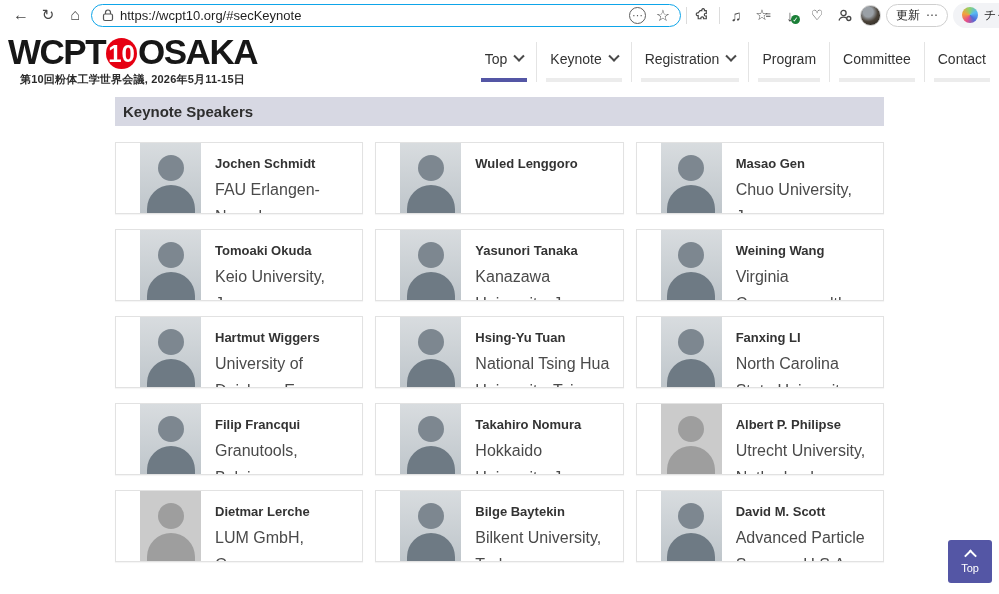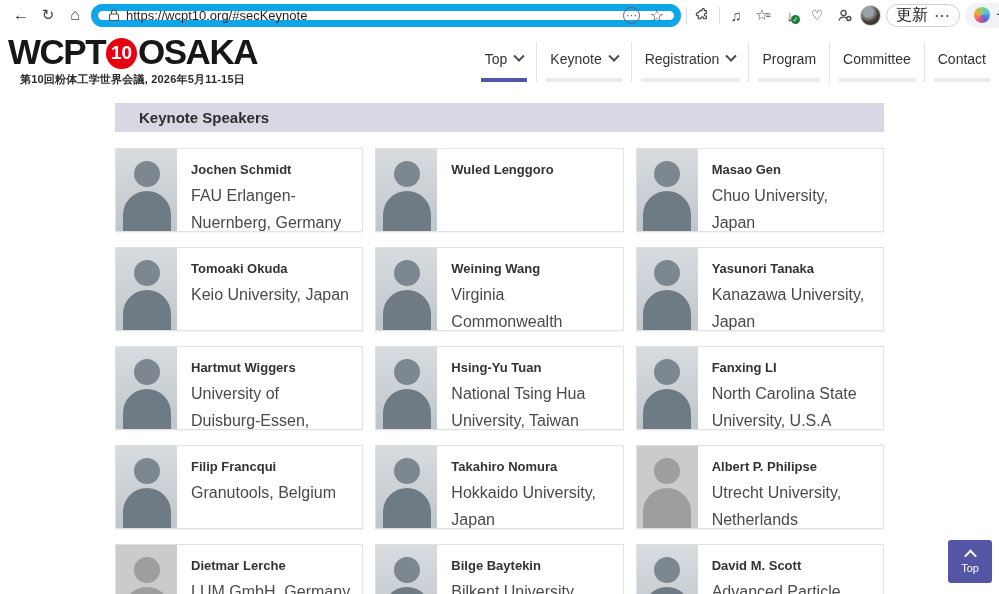--- a/index.html
+++ b/index.html
@@ -12,75 +12,75 @@
   .cicon { width:22px; height:22px; display:flex; align-items:center; justify-content:center;
            color:#474747; font-size:15px; border-radius:50%; flex:0 0 auto; cursor:pointer; }
   .i-back::before{content:"\2190"; font-size:16px;}
   .i-reload::before{content:"\21BB"; font-size:15px;}
   .i-home::before{content:"\2302"; font-size:16px;}
   .i-music::before{content:"\266B";}
   .i-heart::before{content:"\2661"; font-size:14px;}
   .i-star::before{content:"\2606"; font-size:16px;}
   .i-coll::before{content:"\2606"; font-size:15px;}
   .i-coll::after{content:"\2261"; font-size:9px; margin-left:-3px; color:#474747;}
-  .urlbar { width:590px; height:23px; border:7px solid #0ea5e9; border-radius:12px;
+  .urlbar { width:590px; height:23px; border:1px solid #0ea5e9; border-radius:12px;
             display:flex; align-items:center; gap:6px; padding:0 6px 0 10px; flex:0 0 auto; }
   .urlbar input { flex:1; border:none; outline:none; font-size:13px; color:#1f1f1f;
                   font-family:"Liberation Sans", sans-serif; background:transparent; }
   .more-circle { width:17px; height:17px; border:1px solid #5f5f5f; border-radius:50%;
                  display:flex; align-items:center; justify-content:center; color:#5f5f5f;
                  font-size:11px; cursor:pointer; flex:0 0 auto; }
   .more-circle::before{content:"\22EF";}
   .vdiv { width:1px; height:17px; background:#dcdcdc; flex:0 0 auto; }
   .dl-wrap { position:relative; }
   .dl-wrap::before{content:"\2193"; font-size:15px;}
   .dl-badge { position:absolute; right:1px; bottom:2px; width:9px; height:9px; border-radius:50%;
               background:#1a7f37; color:#fff; font-size:7px; line-height:9px; text-align:center; }
   .avatar { width:21px; height:21px; border-radius:50%; flex:0 0 auto; cursor:pointer;
             background:radial-gradient(circle at 38% 32%, #9aa0a6 0 28%, #4a4238 55%, #23201c 100%);
             border:1px solid #d0d0d0; }
   .pill { height:23px; border:1px solid #cfcfcf; border-radius:12px; display:flex; gap:6px;
-          align-items:center; padding:0 9px; font-size:16px; color:#222; cursor:pointer;
+          align-items:center; padding:0 9px; font-size:12px; color:#222; cursor:pointer;
           flex:0 0 auto; background:#fff; }
   .pill .dots::before{content:"\22EF"; color:#444;}
   .copilot { height:25px; border-radius:13px; background:#f2f3f6; border:none; }
   .copilot-logo { width:16px; height:16px; border-radius:50%; flex:0 0 auto;
       background:conic-gradient(from 210deg, #e84e8a, #f2a33c, #8ed36a, #58b9f4, #4f6bd8, #e84e8a); }
 
   
   .siteheader { position:relative; height:63px; background:#fff; }
   .logo { position:absolute; left:8px; top:4px; cursor:pointer; }
   .logo-line { display:flex; align-items:center; font-weight:800; font-size:35px;
                letter-spacing:-1.5px; color:#171717; line-height:1.05; }
   .logo-num { width:31px; height:31px; border-radius:50%; background:#e60012; color:#fff;
-              font-size:19px; letter-spacing:0; display:flex; align-items:center;
+              font-size:24px; letter-spacing:0; display:flex; align-items:center;
               justify-content:center; margin:2px 1px 0; flex:0 0 auto; }
   .logo-sub { font-size:11px; font-weight:bold; color:#2b2b2b; letter-spacing:0.2px; margin-top:1px;text-align:center; }
 
   .nav { position:absolute; right:0; top:12px; display:flex; }
   .nav-item { position:relative; padding:9px 13px 15px; font-size:14px; color:#333;
               display:flex; align-items:center; gap:8px; cursor:pointer;
               border-left:1px solid #e4e4e4; white-space:nowrap; }
   .nav-item:first-child { border-left:none; }
   .nav-item::after { content:""; position:absolute; left:9px; right:9px; bottom:0;
                      height:4px; background:#ececec; }
   .nav-item.active::after { background:#5456a5; }
   .chev { width:8px; height:8px; border-right:2px solid #4a4a4a; border-bottom:2px solid #4a4a4a;
           transform:rotate(45deg) translate(-2px,-2px); flex:0 0 auto; }
 
   
   .main { padding:4px 115px 0; }
-  .section-bar { margin-top:6px; height:29px; background:#d7d8e3; display:flex;
-                 align-items:center; padding-left:24px; }
+  .section-bar { height:29px; background:#d7d8e3; display:flex;
+                 align-items:center; padding-left:8px; }
   .section-title { font-size:15px; font-weight:bold; color:#2e2e2e; }
 
   .grid { margin-top:16px; display:grid; grid-template-columns:repeat(3,1fr);
           gap:15px 12px; }
-  .card { height:84px; background:#fff; border:1px solid #e2e2e2; display:flex;
-          overflow:hidden; box-shadow:0 1px 1px rgba(0,0,0,0.04); }
+  .card { height:72px; background:#fff; border:1px solid #e2e2e2; display:flex;
+          overflow:hidden; box-shadow:0 1px 1px rgba(0,0,0,0.04);padding-left:24px; }
   .photo { flex:0 0 61px; position:relative; overflow:hidden;
            background:linear-gradient(180deg,#d8dcdf 0%, #bfc6cb 100%); }
   .photo::before { content:""; position:absolute; left:50%; top:12px; width:26px; height:26px;
                    margin-left:-13px; border-radius:50%; background:#7d8790; }
   .photo::after  { content:""; position:absolute; left:50%; top:42px; width:48px; height:46px;
                    margin-left:-24px; border-radius:24px 24px 0 0; background:#6e7a84; }
   .photo.no-photo { background:#cbcbcb; }
   .photo.no-photo::before { background:#9e9e9e; }
   .photo.no-photo::after  { background:#9e9e9e; }
   .info { padding:13px 10px 0 14px; }
@@ -217,29 +217,29 @@
       <div class="card">
       <div class="photo"></div>
       <div class="info">
         <div class="name">Tomoaki Okuda</div>
         <div class="aff">Keio University, Japan</div>
       </div>
     </div>
       <div class="card">
       <div class="photo"></div>
       <div class="info">
+        <div class="name">Yasunori Tanaka</div>
+        <div class="aff">Kanazawa University, Japan</div>
+      </div>
+    </div>
+      <div class="card">
+      <div class="photo"></div>
+      <div class="info">
         <div class="name">Weining Wang</div>
         <div class="aff">Virginia Commonwealth University, U.S.A</div>
-      </div>
-    </div>
-      <div class="card">
-      <div class="photo"></div>
-      <div class="info">
-        <div class="name">Yasunori Tanaka</div>
-        <div class="aff">Kanazawa University, Japan</div>
       </div>
     </div>
       <div class="card">
       <div class="photo"></div>
       <div class="info">
         <div class="name">Hartmut Wiggers</div>
         <div class="aff">University of Duisburg-Essen, Germany</div>
       </div>
     </div>
       <div class="card">

